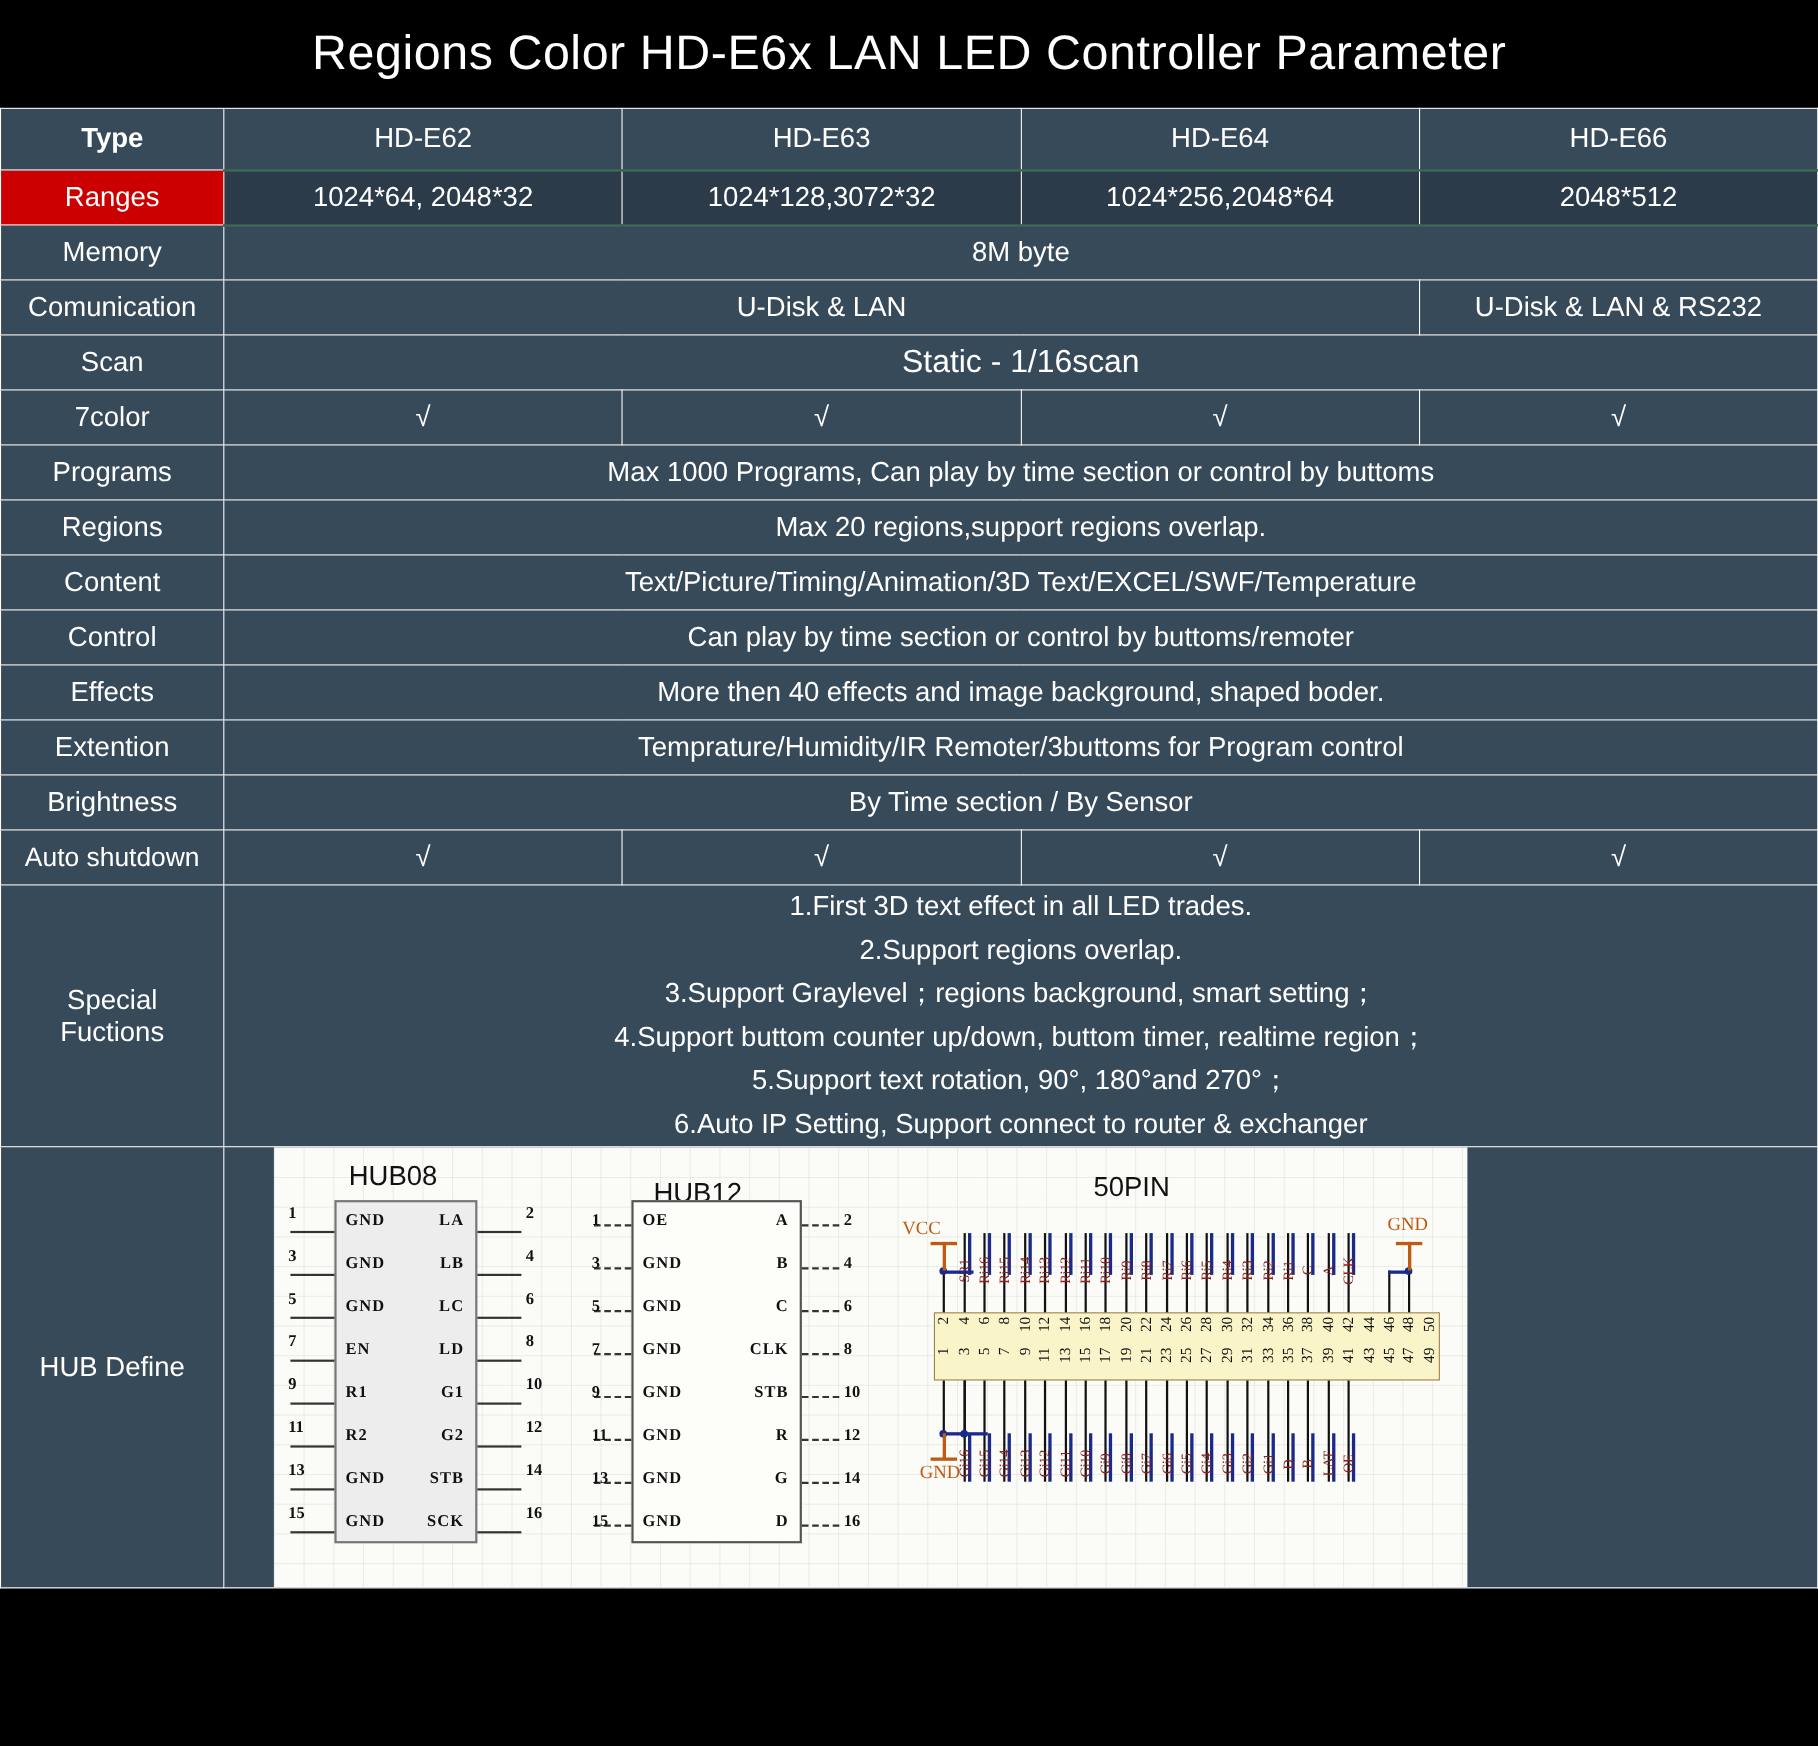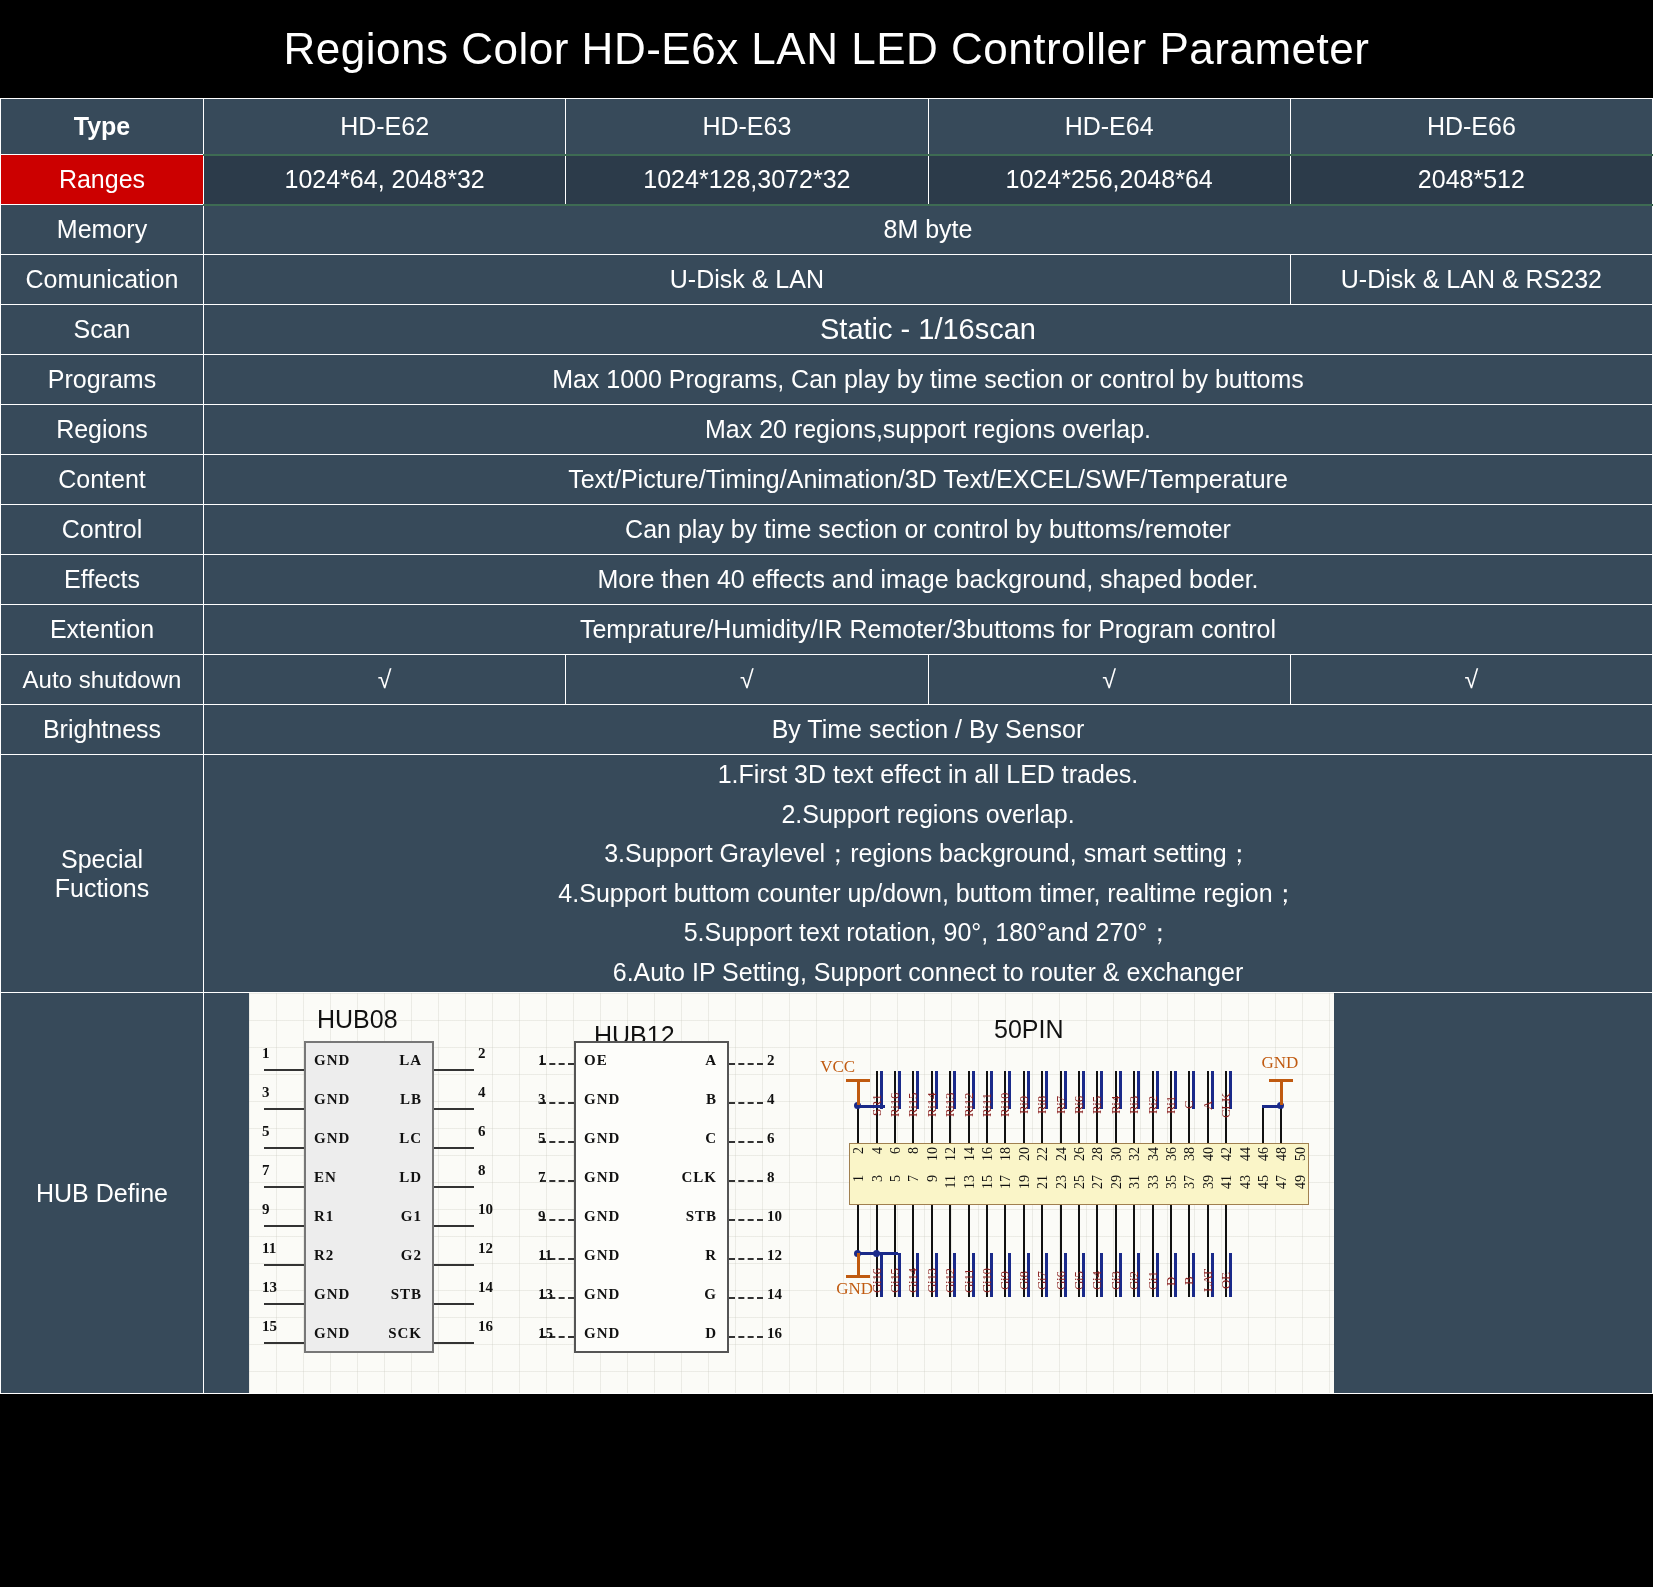--- a/index.html
+++ b/index.html
@@ -230,20 +230,27 @@
         <td class="lbl">Comunication</td>
         <td class="big" colspan="3">U-Disk &amp; LAN</td>
         <td class="big">U-Disk &amp; LAN &amp; RS232</td>
       </tr>
 
       <tr class="r-h50">
         <td class="lbl">Scan</td>
         <td class="big" colspan="4" style="font-size:29px">Static - 1/16scan</td>
       </tr>
 
+      <tr class="r-h50">
+        <td class="lbl">7color</td>
+        <td class="check">√</td>
+        <td class="check">√</td>
+        <td class="check">√</td>
+        <td class="check">√</td>
+      </tr>
 
       <tr class="r-h50">
         <td class="lbl">Programs</td>
         <td class="big" colspan="4">Max 1000 Programs,   Can play by time section or control by buttoms</td>
       </tr>
 
       <tr class="r-h50">
         <td class="lbl">Regions</td>
         <td class="big" colspan="4">Max 20 regions,support regions overlap.</td>
       </tr>
@@ -263,30 +270,30 @@
         <td class="big" colspan="4">More then 40 effects and image background, shaped boder.</td>
       </tr>
 
 
       <tr class="r-h50">
         <td class="lbl">Extention</td>
         <td class="big" colspan="4">Temprature/Humidity/IR Remoter/3buttoms for Program control</td>
       </tr>
 
       <tr class="r-h50">
-        <td class="lbl" style="font-size:24px">Auto shutdown</td>
-        <td class="check">√</td>
-        <td class="check">√</td>
-        <td class="check">√</td>
-        <td class="check">√</td>
-      </tr>
-
-      <tr class="r-h50">
         <td class="lbl">Brightness</td>
         <td class="big" colspan="4">By Time section / By Sensor</td>
+      </tr>
+
+      <tr class="r-h50">
+        <td class="lbl" style="font-size:24px">Auto shutdown</td>
+        <td class="check">√</td>
+        <td class="check">√</td>
+        <td class="check">√</td>
+        <td class="check">√</td>
       </tr>
 
 
       <tr>
         <td class="lbl">
           <div>Special</div>
           <div>Fuctions</div>
         </td>
         <td class="special" colspan="4">
           <div>1.First 3D text effect in all LED trades.</div>

